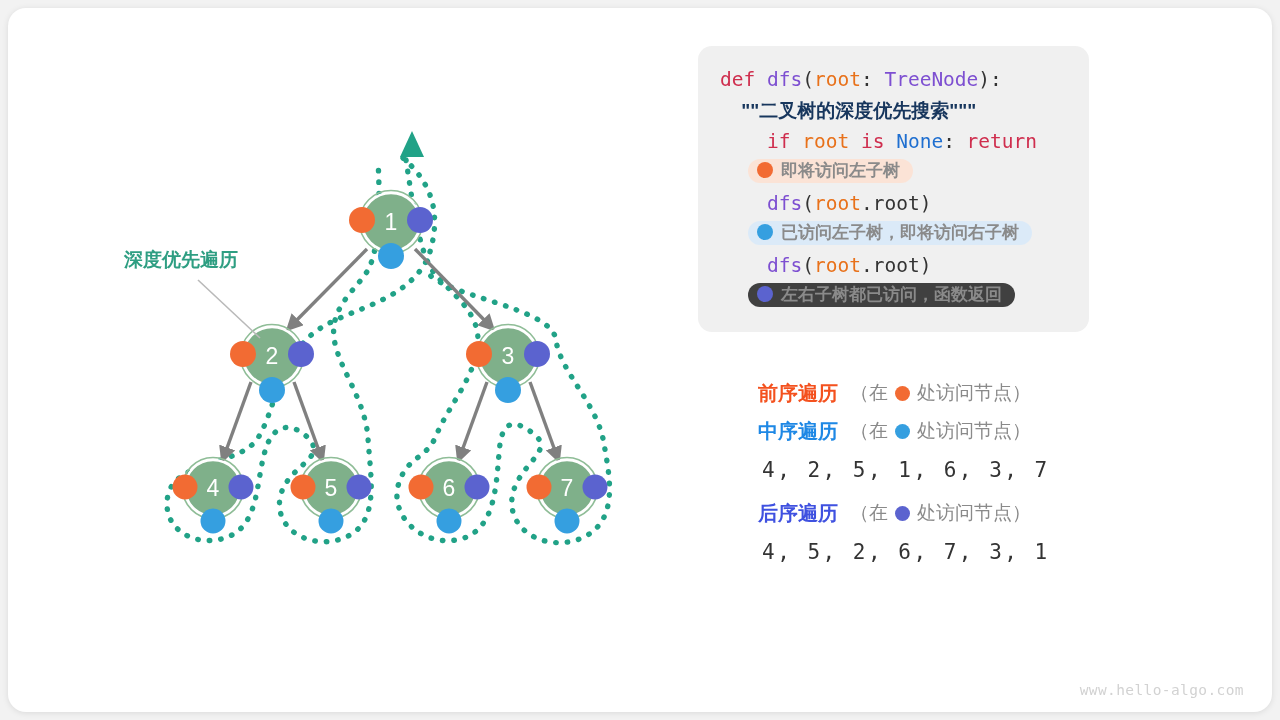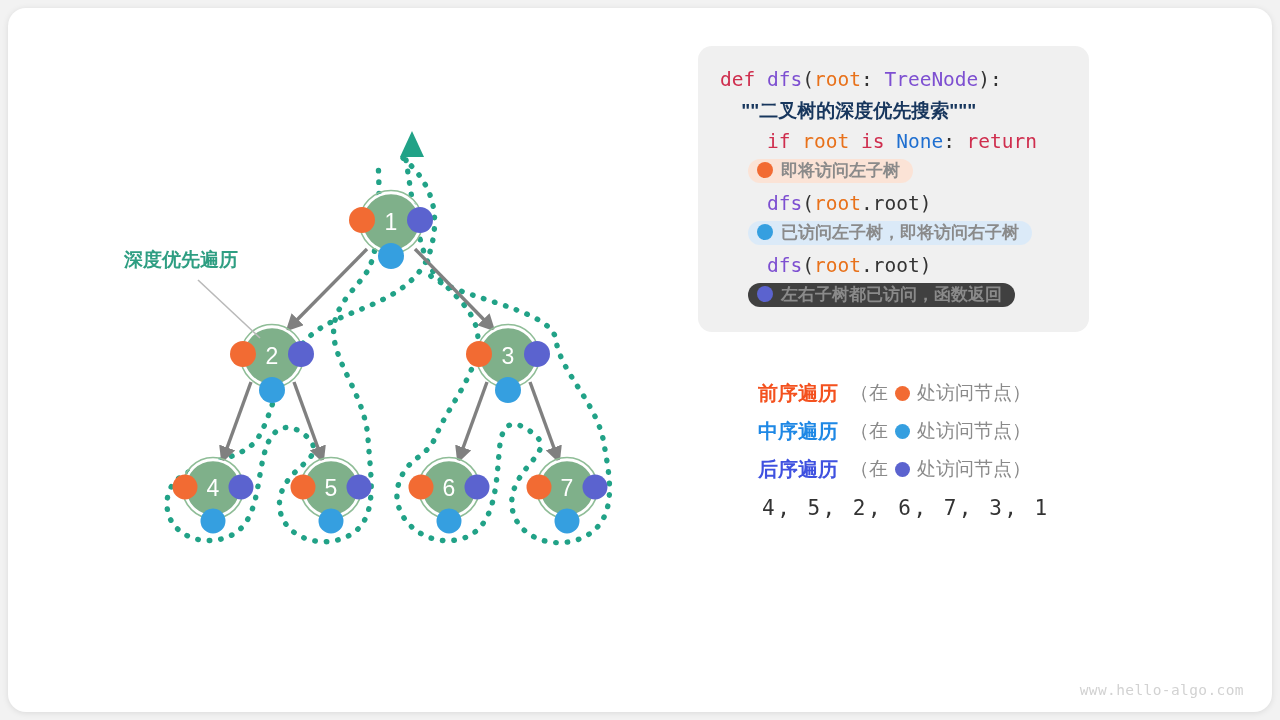--- a/index.html
+++ b/index.html
@@ -342,20 +342,21 @@
 
     <div class="res-block">
       <div class="res-head">
         <span class="res-title" style="color:#1e88e5">中序遍历</span>
         <span class="res-note">
           <span>（在</span>
           <span class="dot" style="background:#359fe0"></span>
           <span>处访问节点）</span>
         </span>
       </div>
+      <div class="res-seq">4, 2, 5, 1, 6, 3, 7</div>
     </div>
 
     <div class="res-block">
       <div class="res-head">
         <span class="res-title" style="color:#3f51e0">后序遍历</span>
         <span class="res-note">
           <span>（在</span>
           <span class="dot" style="background:#5b63cf"></span>
           <span>处访问节点）</span>
         </span>

